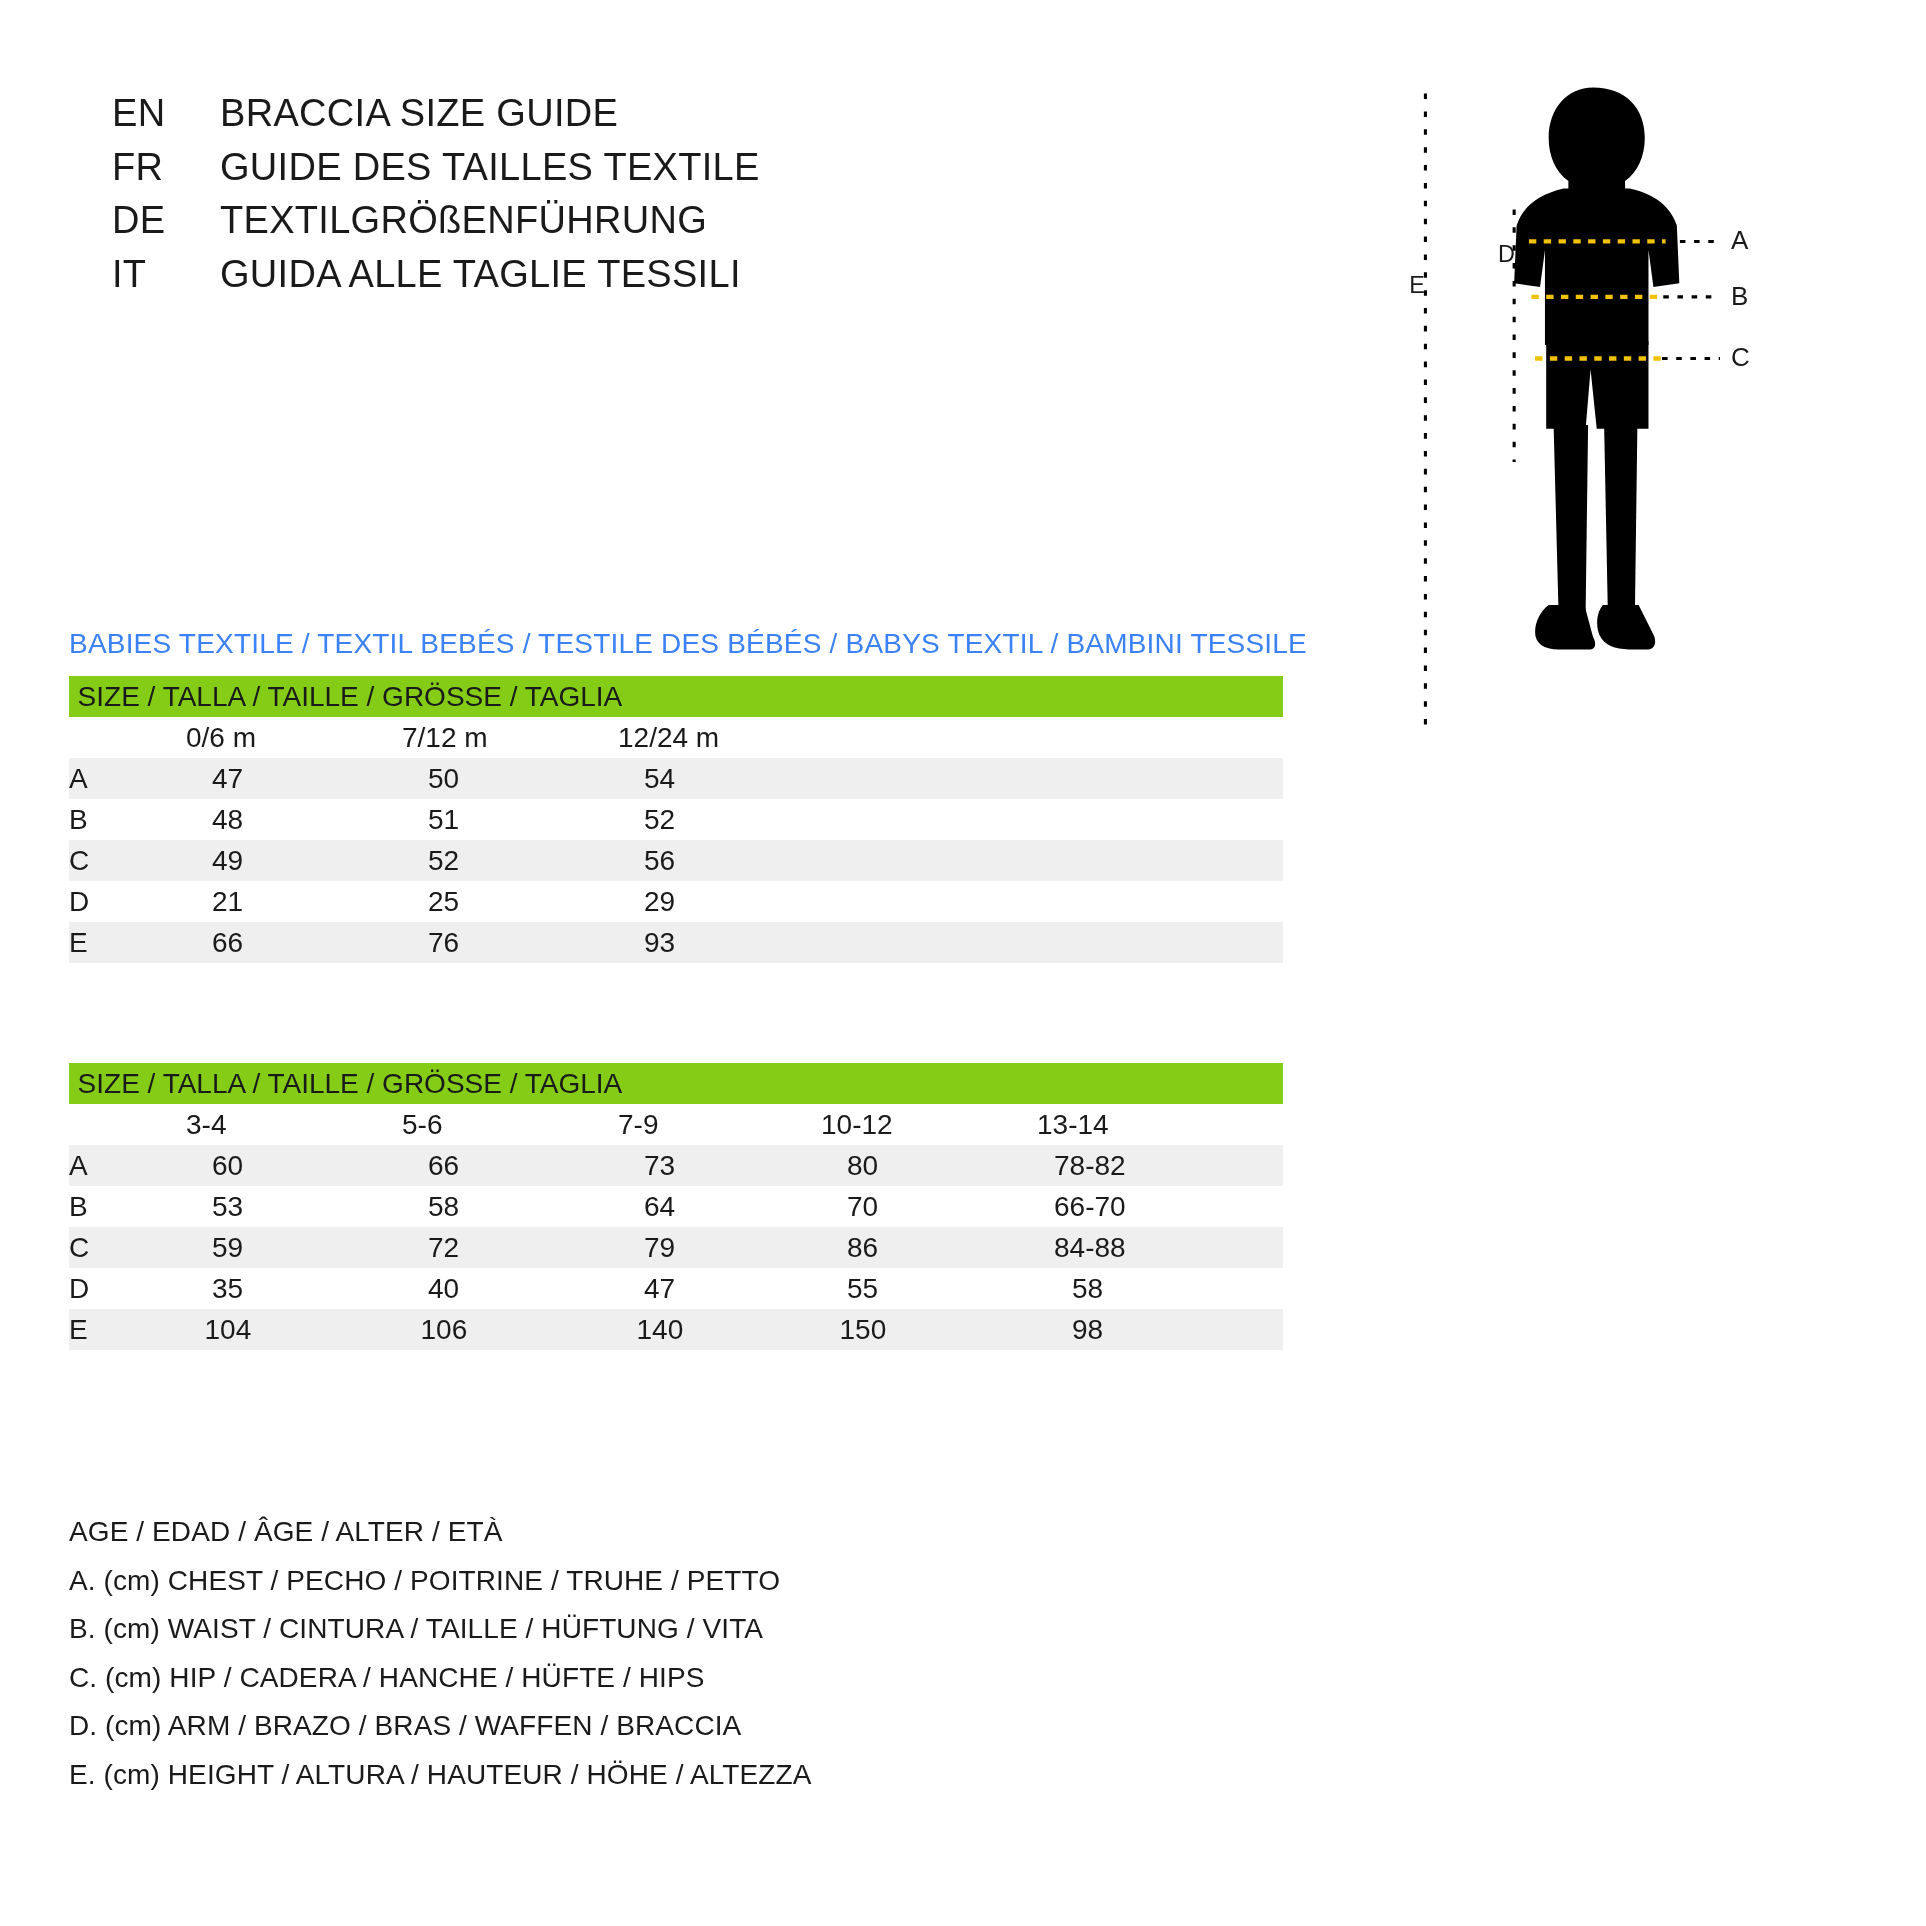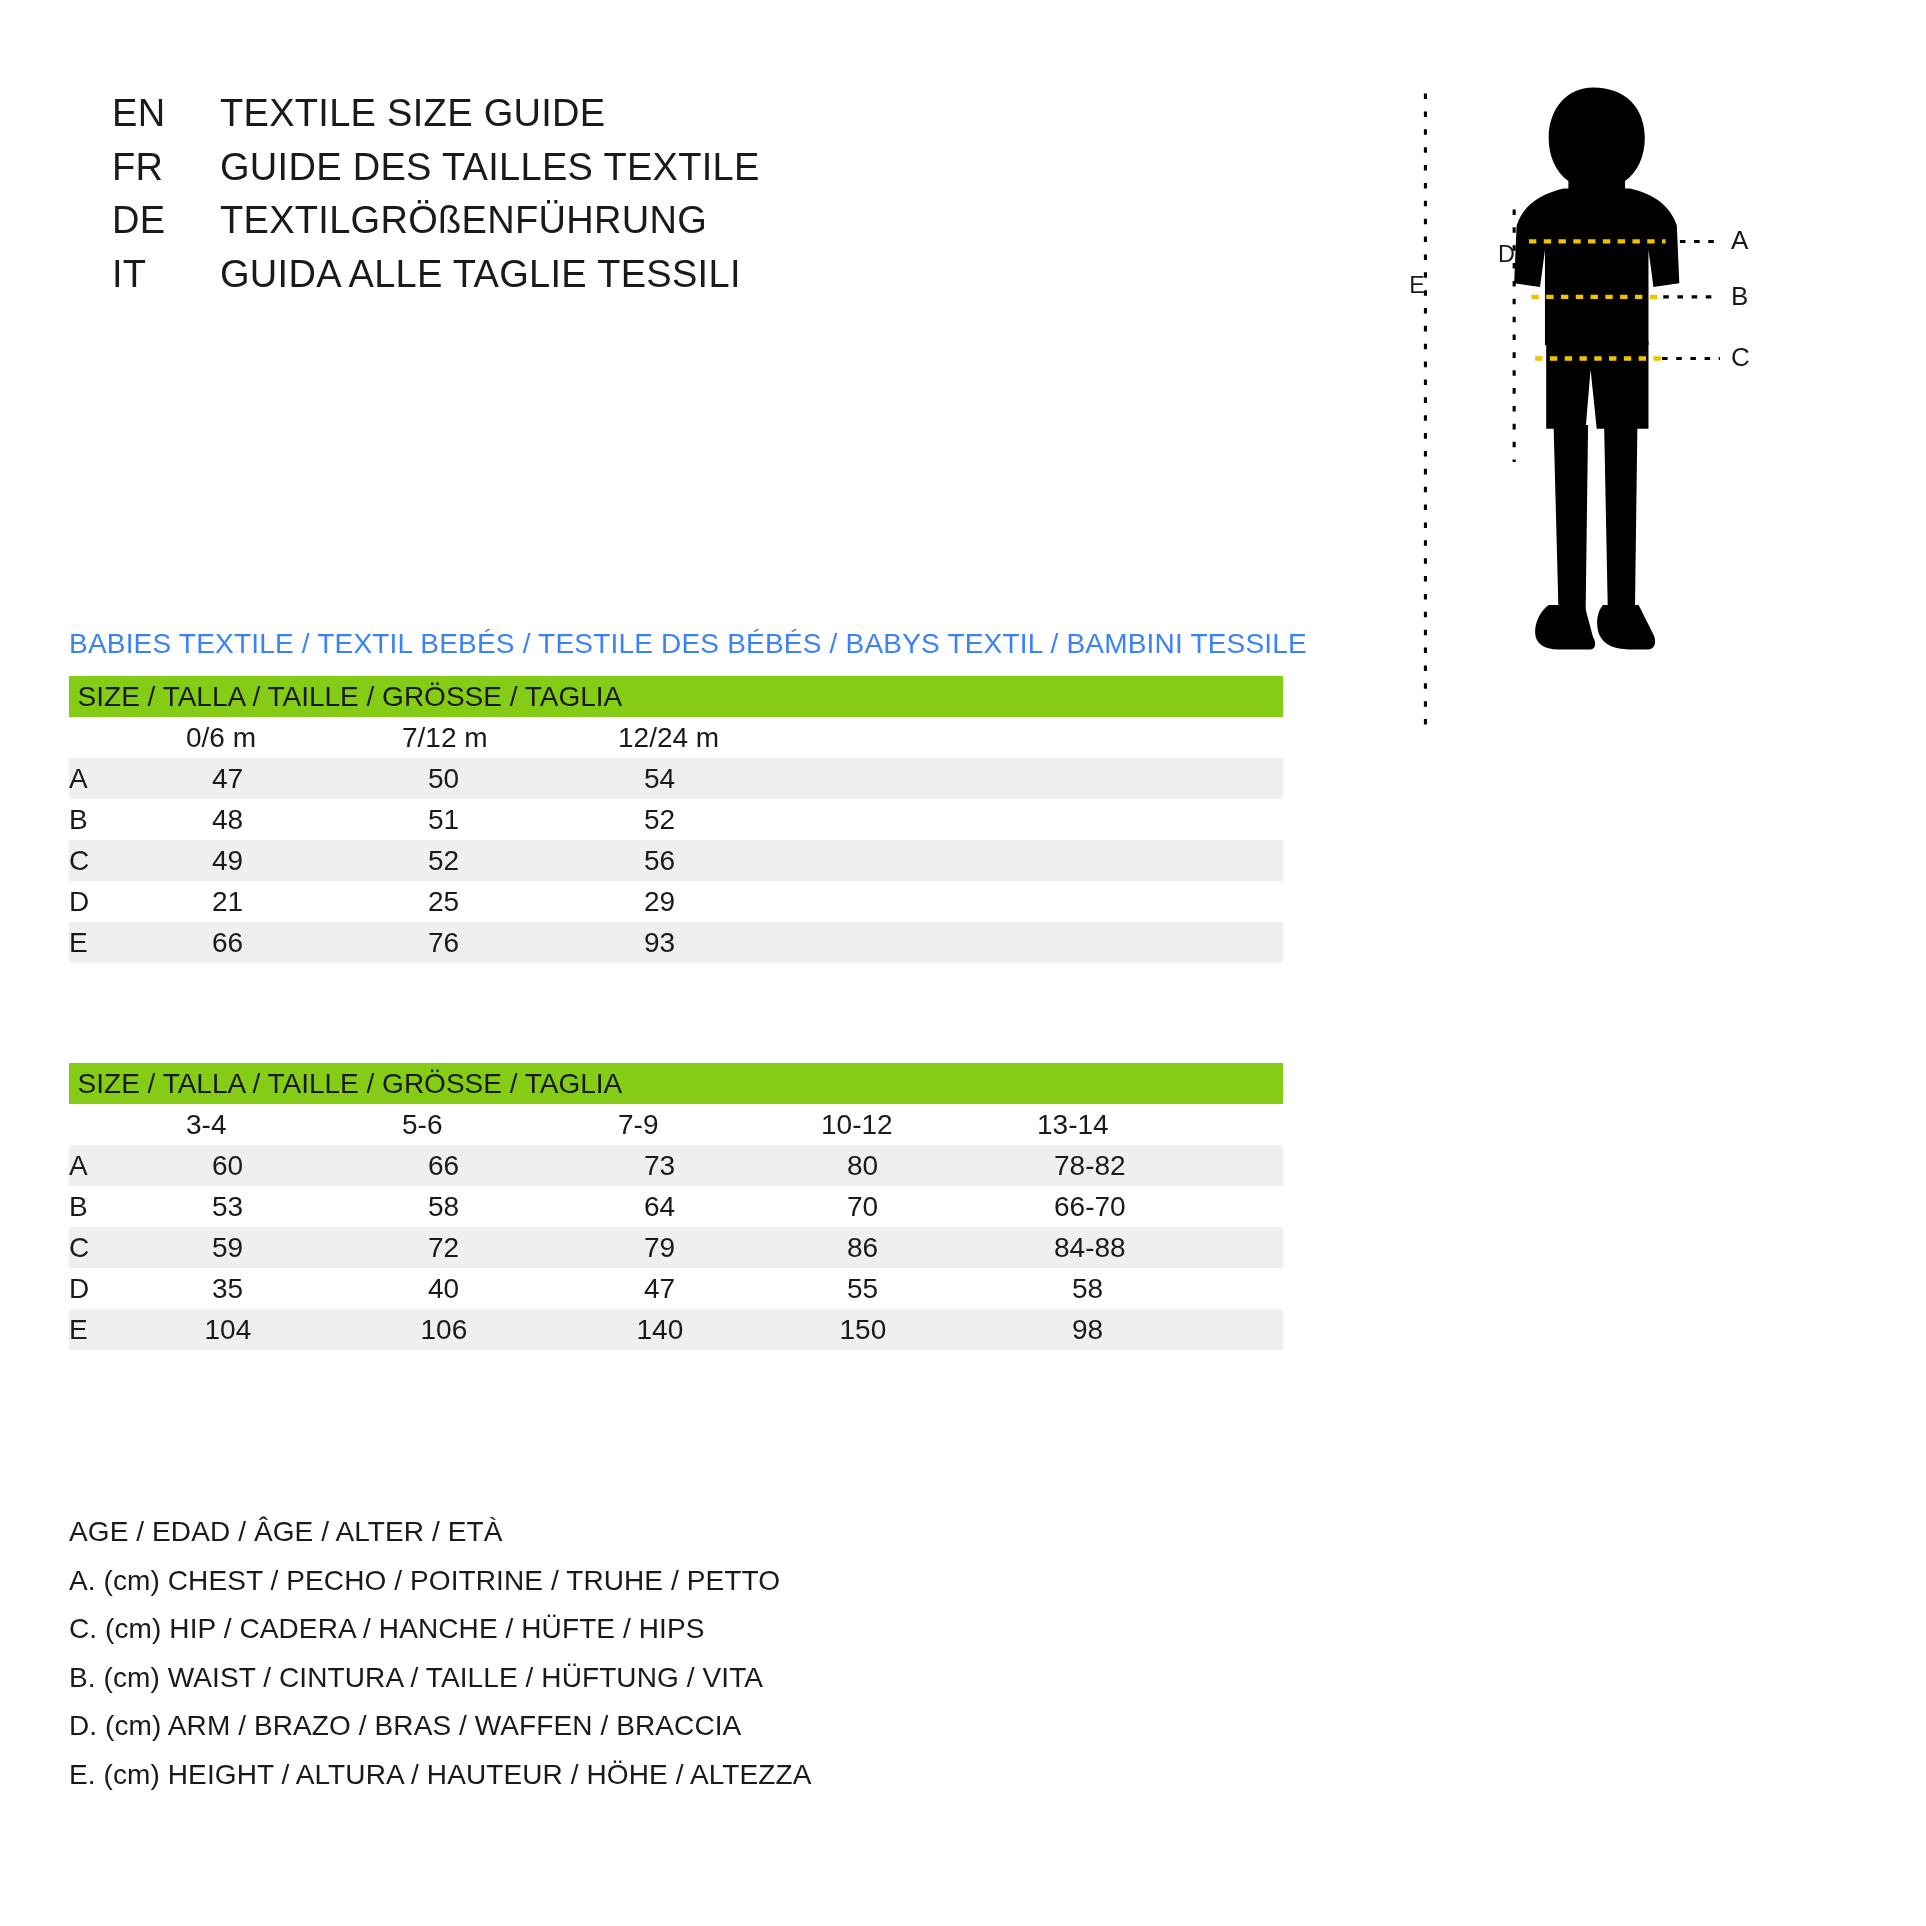--- a/index.html
+++ b/index.html
@@ -123,21 +123,21 @@
   .tbl-wrap { margin-top: 16px; }
 </style>
 </head>
 <body>
 
 <div class="page">
 
   <div class="title-block">
     <div class="title-row">
       <span class="title-lang">EN</span>
-      <span class="title-text">TEXTILE SIZE GUIDE</span>
+      <span class="title-text">BRACCIA SIZE GUIDE</span>
     </div>
     <div class="title-row">
       <span class="title-lang">FR</span>
       <span class="title-text">GUIDE DES TAILLES TEXTILE</span>
     </div>
     <div class="title-row">
       <span class="title-lang">DE</span>
       <span class="title-text">TEXTILGRÖßENFÜHRUNG</span>
     </div>
     <div class="title-row">
@@ -305,20 +305,20 @@
             <td style="padding-left:35px">98</td>
           </tr>
         </tbody>
       </table>
     </div>
   </div>
 
   <div class="legend">
     <div class="legend-line">AGE / EDAD / ÂGE / ALTER / ETÀ</div>
     <div class="legend-line">A. (cm) CHEST / PECHO / POITRINE / TRUHE / PETTO</div>
+    <div class="legend-line">B. (cm) WAIST / CINTURA / TAILLE / HÜFTUNG / VITA</div>
     <div class="legend-line">C. (cm) HIP / CADERA / HANCHE / HÜFTE / HIPS</div>
-    <div class="legend-line">B. (cm) WAIST / CINTURA / TAILLE / HÜFTUNG / VITA</div>
     <div class="legend-line">D. (cm) ARM / BRAZO / BRAS / WAFFEN / BRACCIA</div>
     <div class="legend-line">E. (cm) HEIGHT / ALTURA / HAUTEUR / HÖHE / ALTEZZA</div>
   </div>
 
 </div>
 
 
 </body></html>

